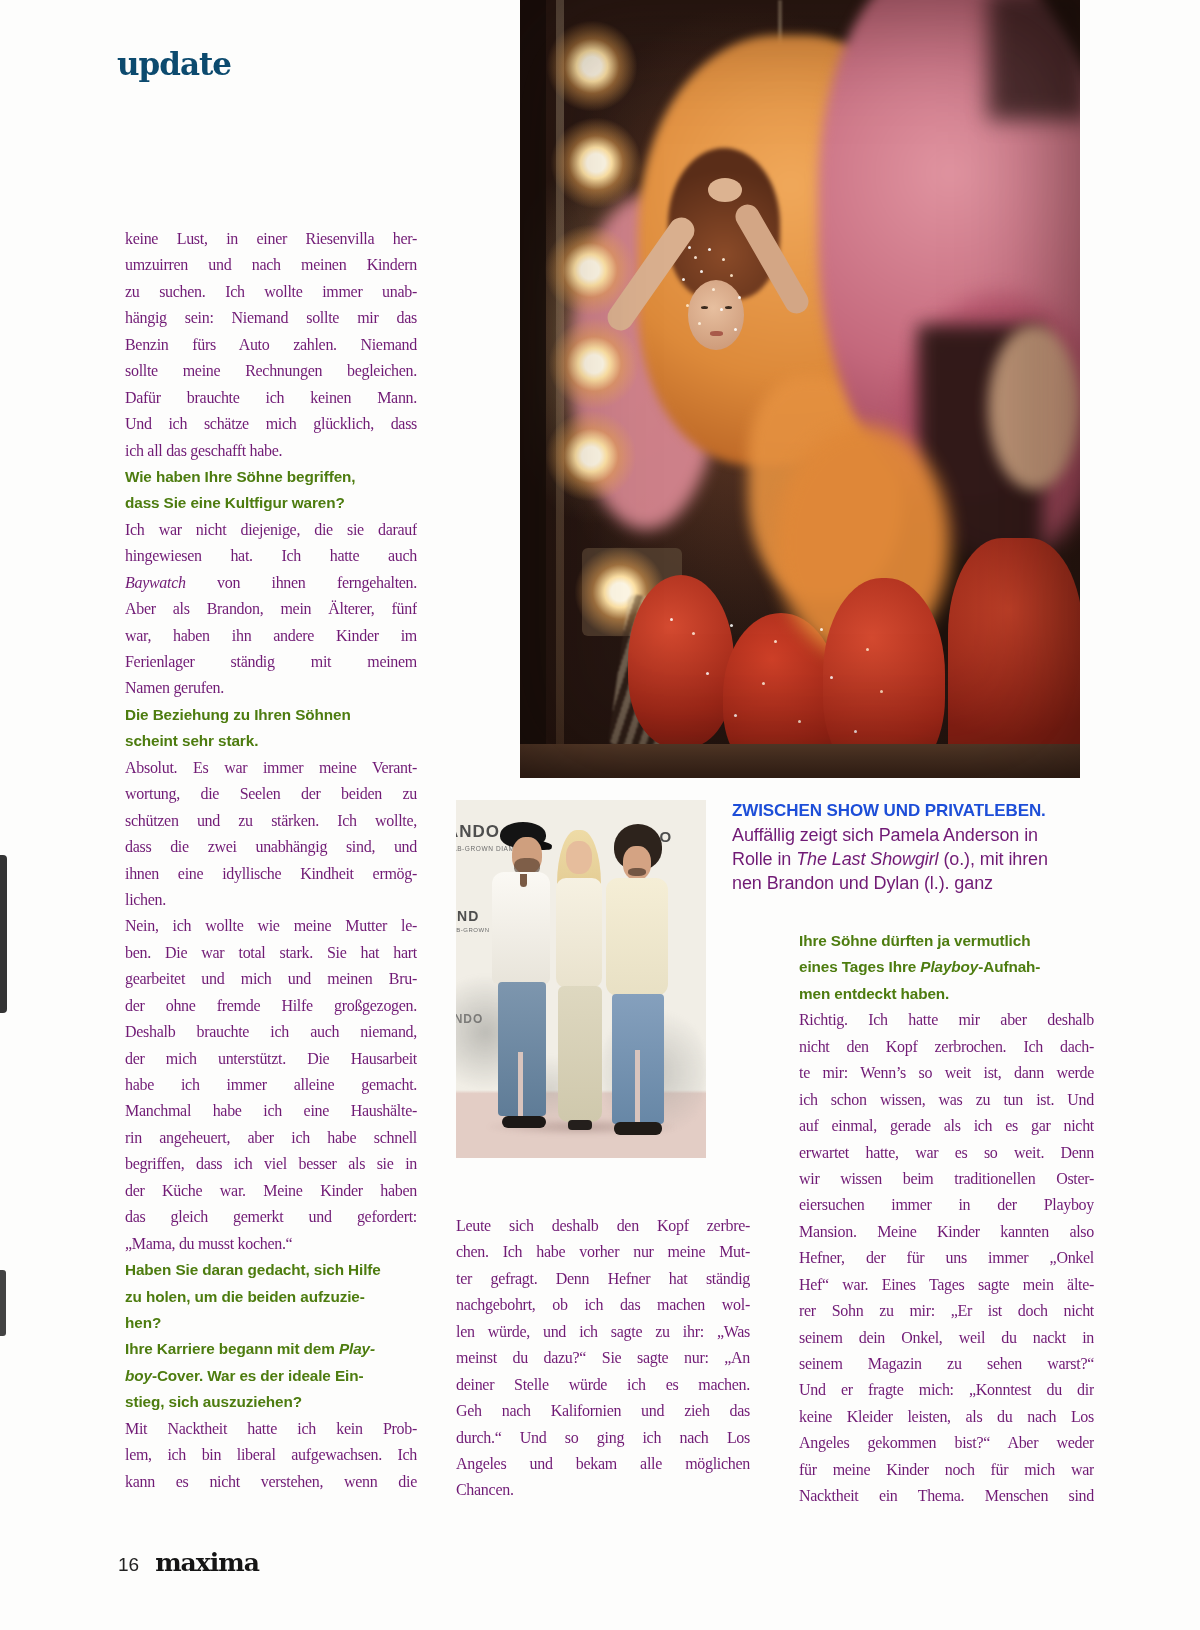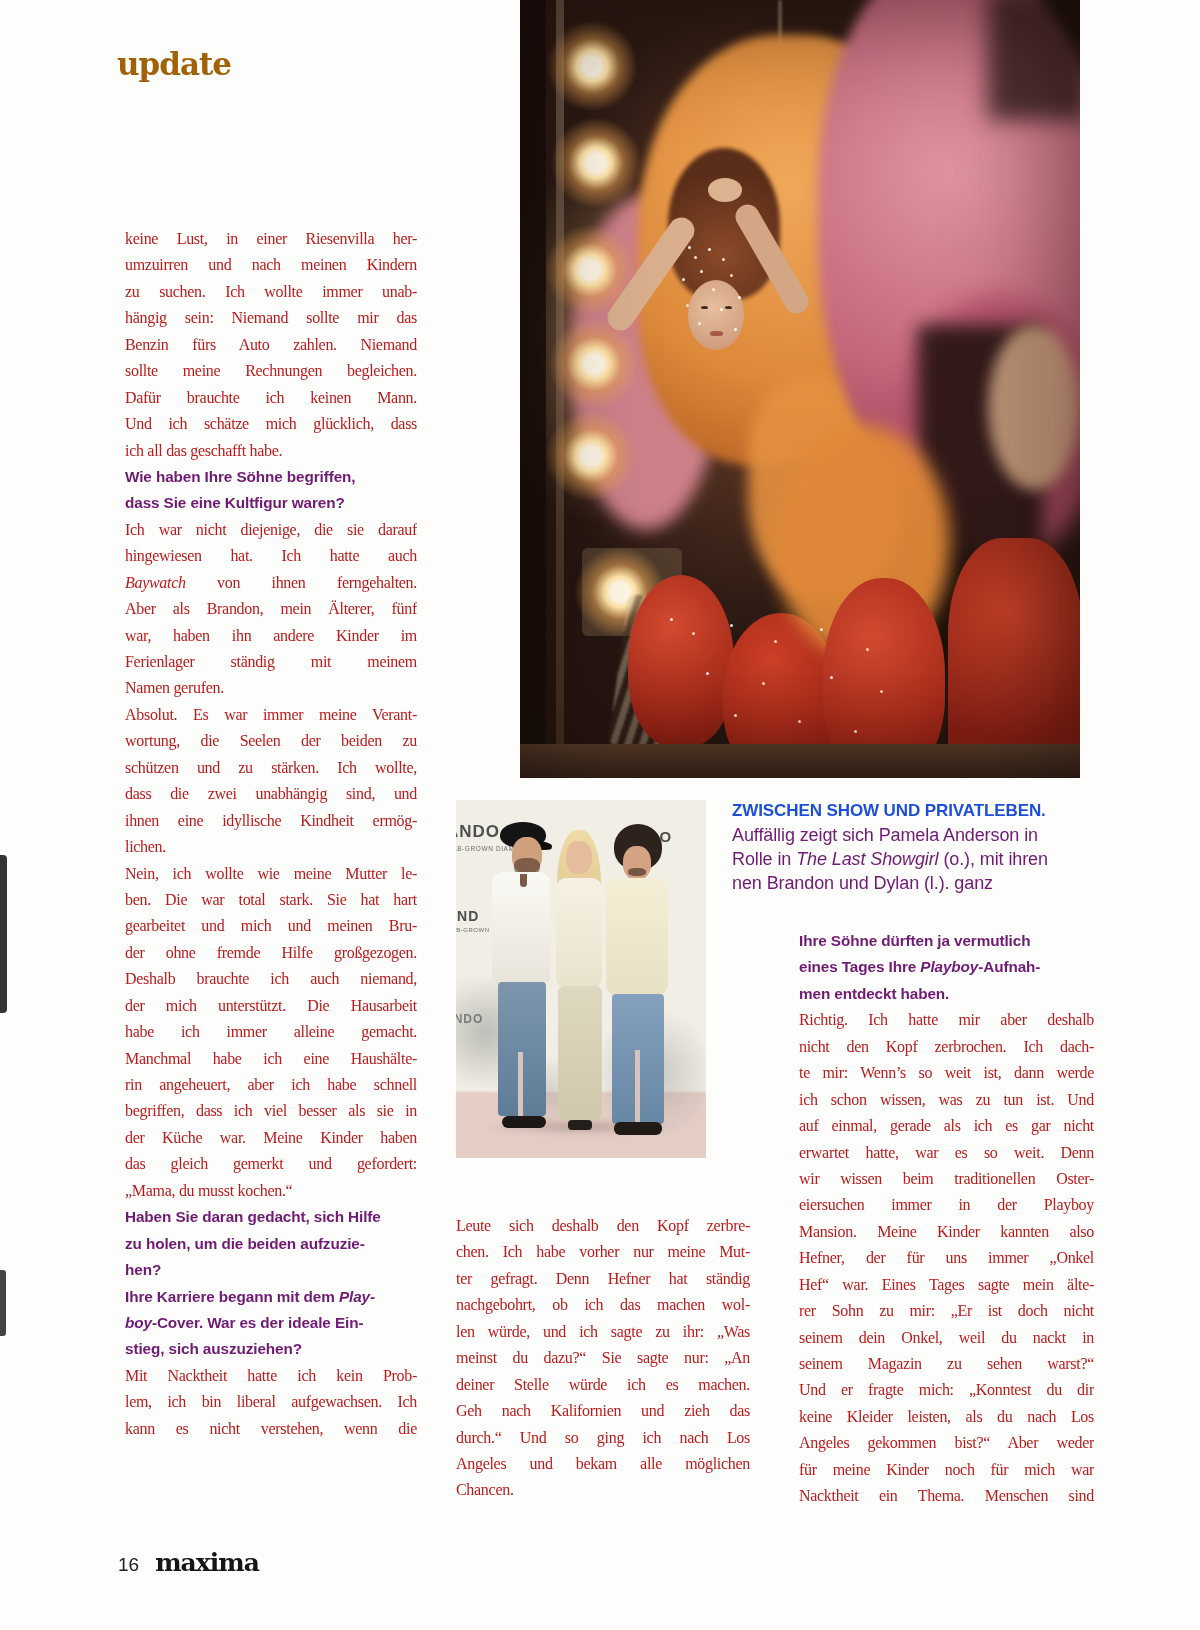--- a/index.html
+++ b/index.html
@@ -1,35 +1,35 @@
 <!DOCTYPE html>
 <html><head>
 <meta charset="utf-8">
 <style>
   html,body{margin:0;padding:0;}
   body{width:1200px;height:1630px;position:relative;background:#ffffff;font-family:"Liberation Serif",serif;}
   .page{position:absolute;inset:0;background:#fdfdfc;overflow:hidden;}
 
   
   .update{position:absolute;left:117px;top:46px;font-family:"DejaVu Serif",serif;font-weight:700;
-          font-size:31px;letter-spacing:-1px;color:#a16207;}
+          font-size:31px;letter-spacing:-1px;color:#0c4a6e;}
   .footer{position:absolute;left:118px;top:1548px;display:flex;align-items:baseline;gap:16px;}
   .pageno{font-family:"Liberation Sans",sans-serif;font-size:19px;color:#222;}
   .maglogo{font-family:"DejaVu Serif",serif;font-weight:700;font-size:25px;letter-spacing:-1px;
            color:#151515;}
 
   
   .col{position:absolute;color:#1f1f1f;}
   .colL{left:125px;top:226px;width:292px;}
   .colM{left:456px;top:1213px;width:294px;}
   .colR{left:799px;top:928px;width:295px;}
   .col .ln{height:26.45px;line-height:26.45px;overflow:hidden;}
-  .blk.a{font-family:"Liberation Serif",serif;font-size:16px;letter-spacing:-0.3px;color:#b91c1c;}
+  .blk.a{font-family:"Liberation Serif",serif;font-size:16px;letter-spacing:-0.3px;color:#701a75;}
   .blk.q{font-family:"Liberation Sans",sans-serif;font-weight:700;font-size:15.3px;
-         letter-spacing:-0.1px;color:#701a75;}
+         letter-spacing:-0.1px;color:#4d7c0f;}
   .ln.j{text-align:justify;text-align-last:justify;text-justify:inter-word;}
   .it{font-style:italic;}
 
   
   .caption{position:absolute;left:732px;top:799px;width:322px;font-family:"Liberation Sans",sans-serif;
            color:#1f1f1f;}
   .caption .ln{height:24px;line-height:24px;overflow:hidden;}
   .blk.ct{font-weight:700;font-size:17px;letter-spacing:-0.1px;color:#1d4ed8;}
   .blk.cb{font-weight:400;font-size:18px;letter-spacing:-0.1px;color:#701a75;}
 
@@ -247,20 +247,24 @@
       </div>
       <div class="blk a">
         <div class="ln j"><span>Ich war nicht diejenige, die sie darauf</span></div>
         <div class="ln j"><span>hingewiesen hat. Ich hatte auch</span></div>
         <div class="ln j"><span class="it">Baywatch</span><span> von ihnen ferngehalten.</span></div>
         <div class="ln j"><span>Aber als Brandon, mein Älterer, fünf</span></div>
         <div class="ln j"><span>war, haben ihn andere Kinder im</span></div>
         <div class="ln j"><span>Ferienlager ständig mit meinem</span></div>
         <div class="ln"><span>Namen gerufen.</span></div>
       </div>
+      <div class="blk q">
+        <div class="ln"><span>Die Beziehung zu Ihren Söhnen</span></div>
+        <div class="ln"><span>scheint sehr stark.</span></div>
+      </div>
       <div class="blk a">
         <div class="ln j"><span>Absolut. Es war immer meine Verant-</span></div>
         <div class="ln j"><span>wortung, die Seelen der beiden zu</span></div>
         <div class="ln j"><span>schützen und zu stärken. Ich wollte,</span></div>
         <div class="ln j"><span>dass die zwei unabhängig sind, und</span></div>
         <div class="ln j"><span>ihnen eine idyllische Kindheit ermög-</span></div>
         <div class="ln"><span>lichen.</span></div>
       </div>
       <div class="blk a">
         <div class="ln j"><span>Nein, ich wollte wie meine Mutter le-</span></div>

